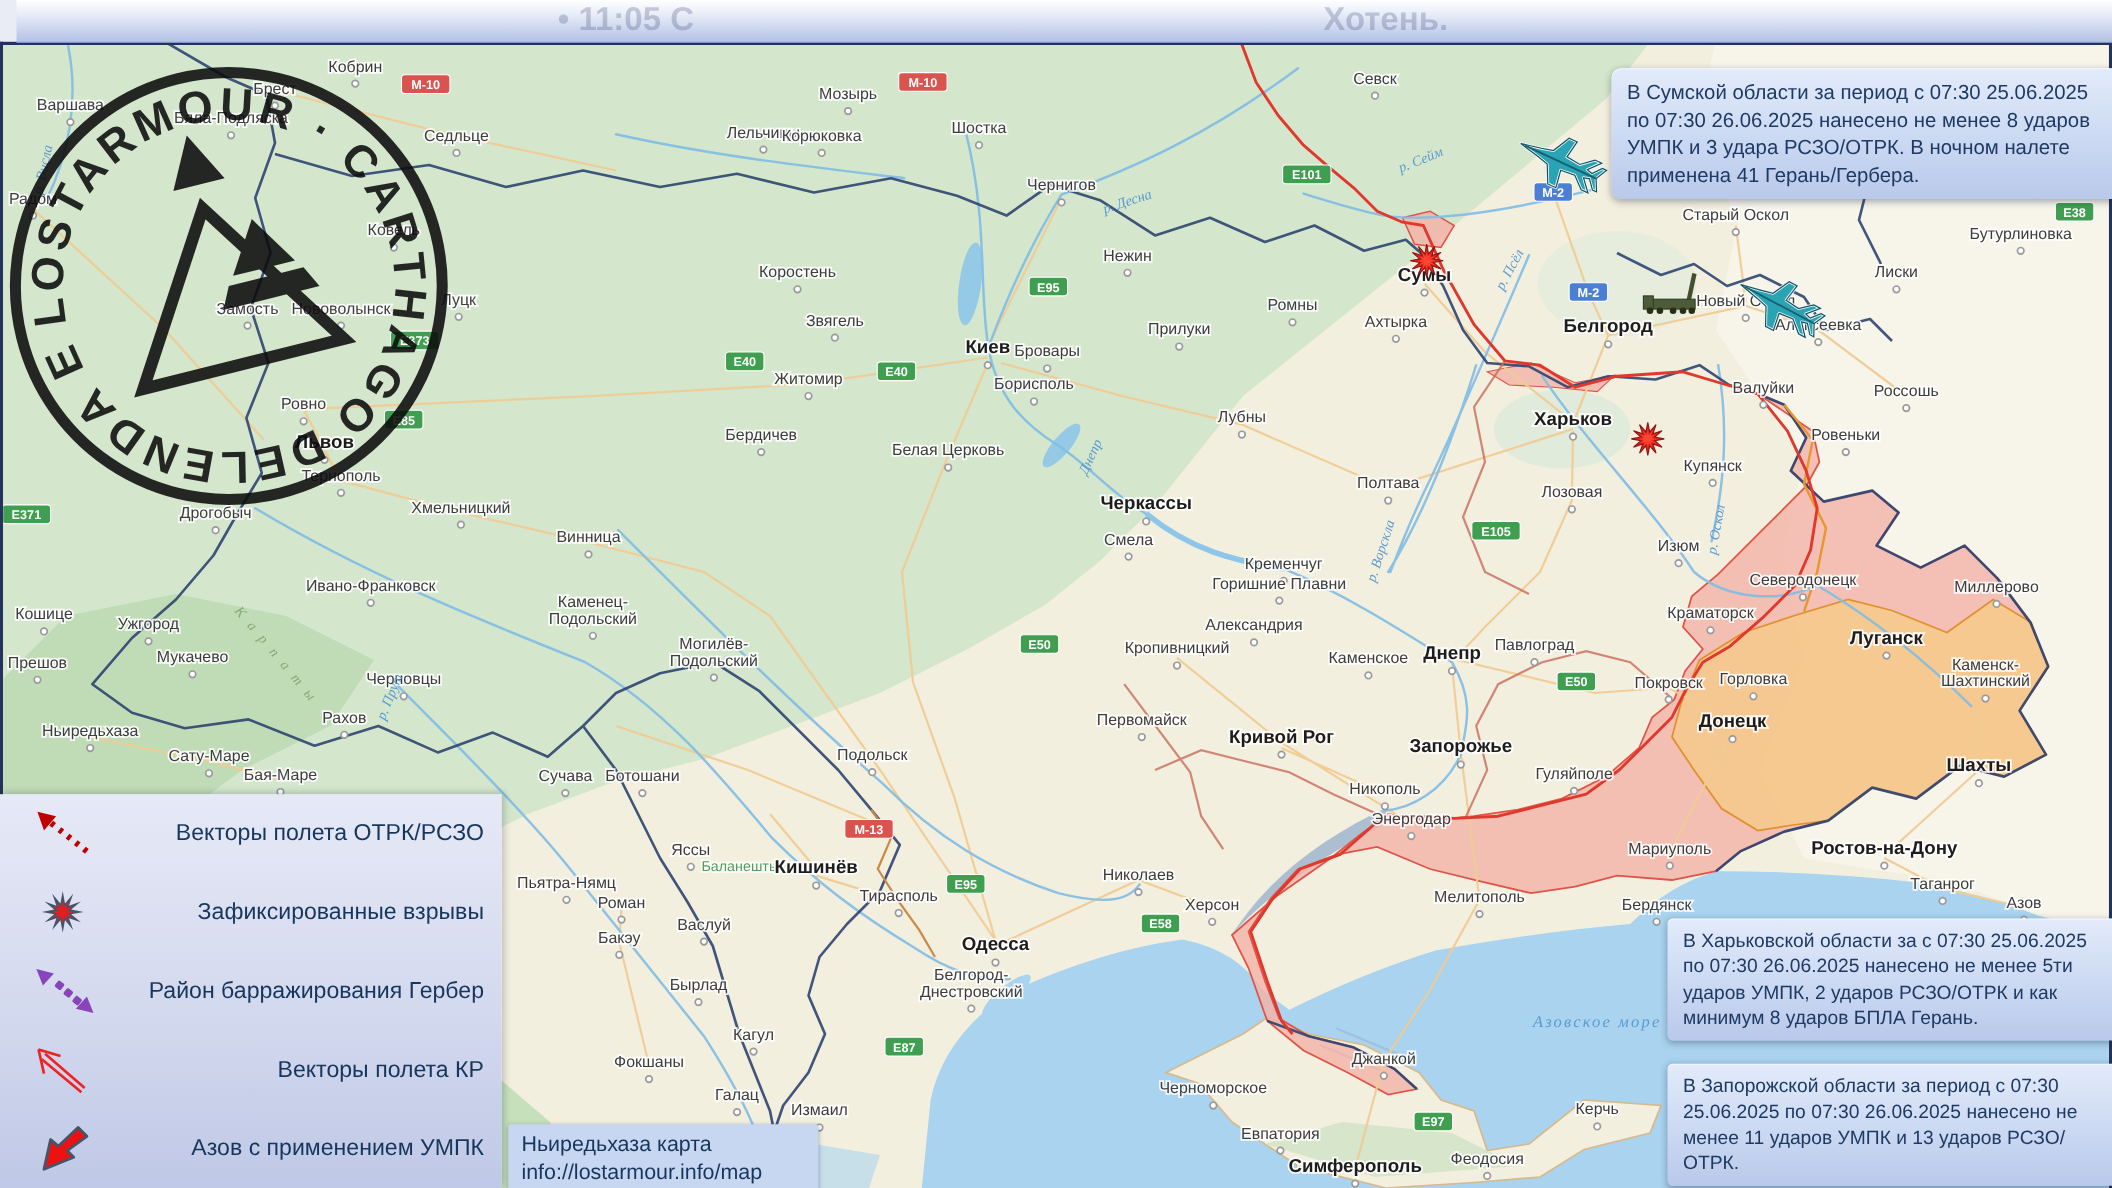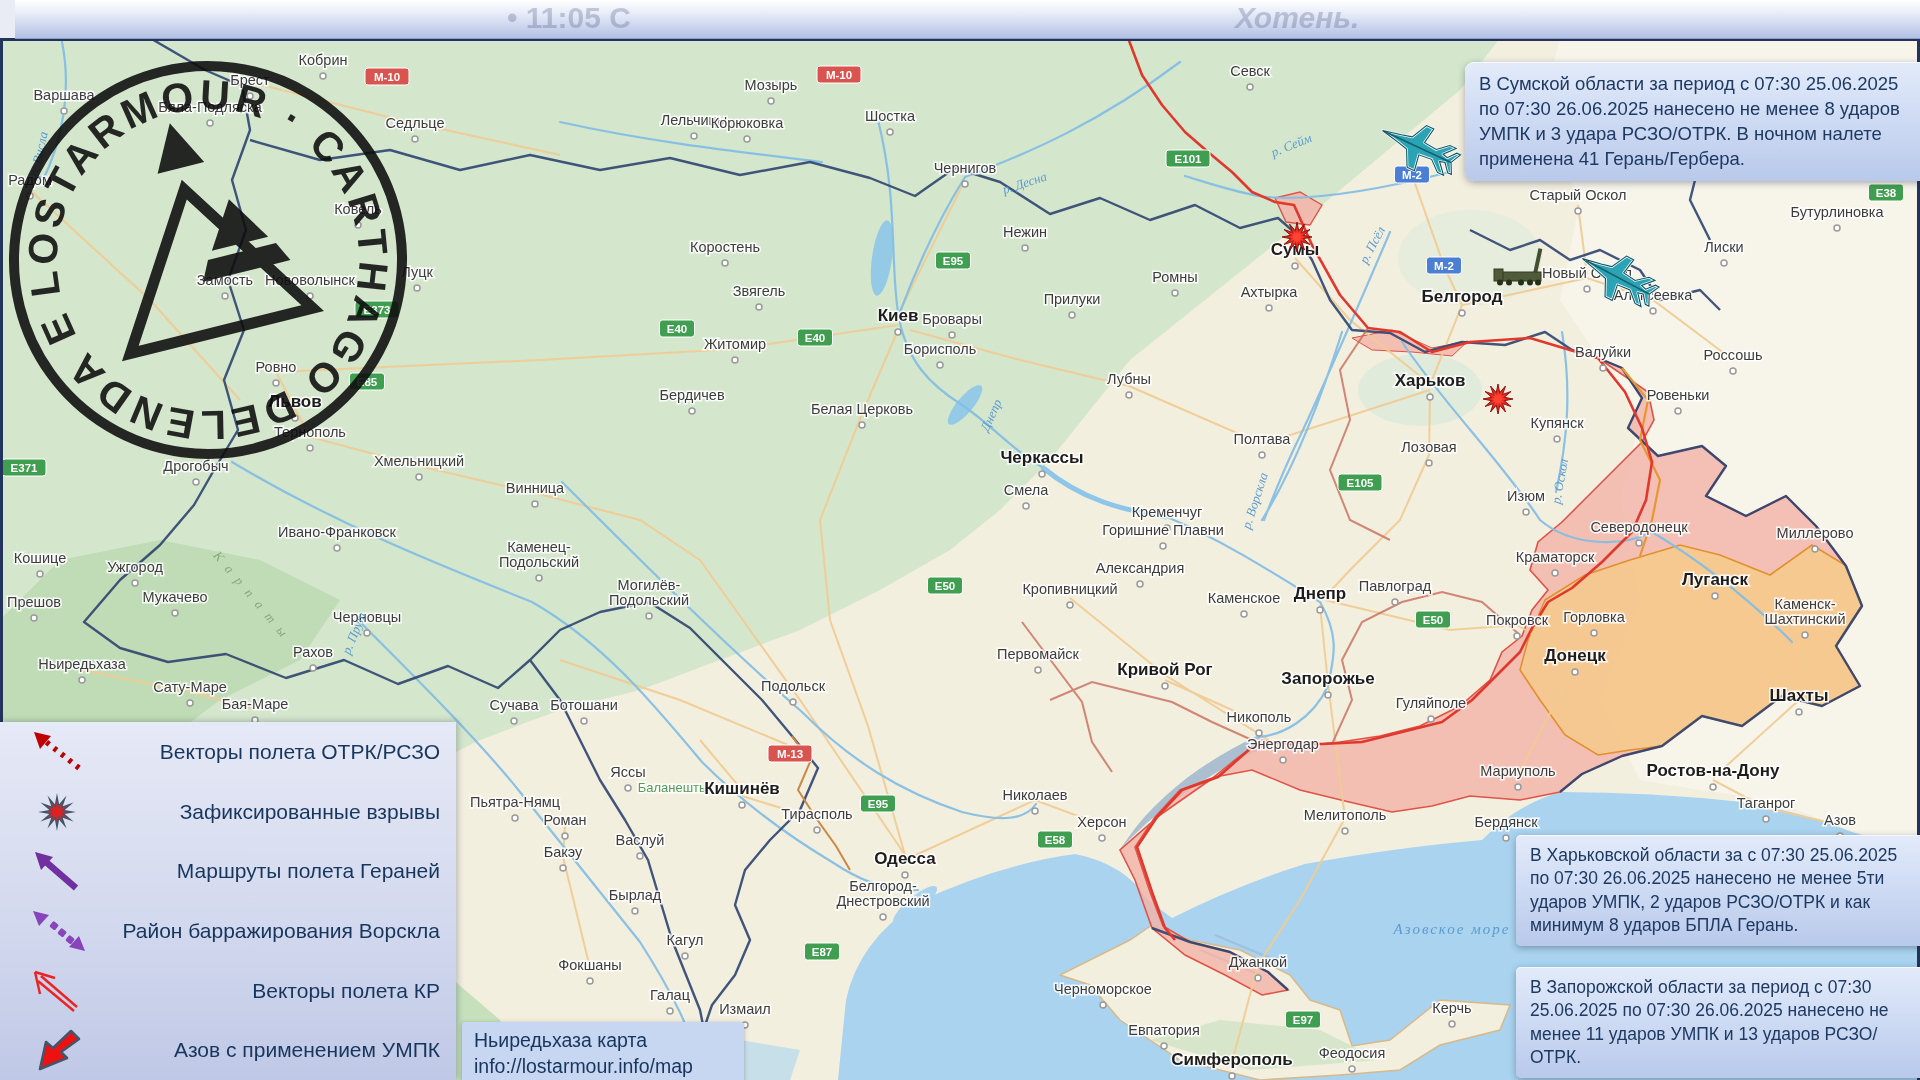--- a/index.html
+++ b/index.html
@@ -7,21 +7,21 @@
   #stage{position:relative;width:1920px;height:1080px;}
 
   
   #topbar{position:absolute;left:0;top:0;width:1920px;height:38px;
     background:linear-gradient(180deg,#ffffff 0%,#e7ecf8 35%,#b3c1e4 100%);
     border-bottom:1px solid #8d9ecb;z-index:40;margin-left:15px;}
   #topbar .t{position:absolute;top:1px;font-size:30px;font-weight:600;color:#14141e;white-space:nowrap;}
   #topbar .ghost{color:#3c4a78;opacity:.26;font-weight:600;}
   #title-main{left:576px;}
   #ghost-left{left:492px;top:3px;}
-  #ghost-right{left:1220px;top:3px;font-style:italic;}
+  #ghost-right{left:1188px;top:3px;}
 
   
   #map-frame{position:absolute;left:0;top:38px;width:1914px;height:1042px;
     border-left:3px solid #22335c;border-top:3px solid #22335c;border-right:3px solid #22335c;
     overflow:hidden;background:#f3efdf;}
   #map-svg{position:absolute;left:-3px;top:-41px;}
 
   
   #stamp{position:absolute;left:6px;top:56px;z-index:30;opacity:.95;}
 
@@ -752,39 +752,30 @@
         <svg width="64" height="48" viewBox="0 0 64 48">
           <polygon fill="#44546a" points="49,24 37.7,26.1 46.5,33.5 35.7,29.7 39.5,40.5 32.1,31.7 30,43 27.9,31.7 20.5,40.5 24.3,29.7 13.5,33.5 22.3,26.1 11,24 22.3,21.9 13.5,14.5 24.3,18.3 20.5,7.5 27.9,16.3 30,5 32.1,16.3 39.5,7.5 35.7,18.3 46.5,14.5 37.7,21.9"></polygon>
           <polygon fill="#e02020" points="41,24 34.3,25.2 39.5,29.5 33.2,27.2 35.5,33.5 31.2,28.3 30,35 28.8,28.3 24.5,33.5 26.8,27.2 20.5,29.5 25.7,25.2 19,24 25.7,22.8 20.5,18.5 26.8,20.8 24.5,14.5 28.8,19.7 30,13 31.2,19.7 35.5,14.5 33.2,20.8 39.5,18.5 34.3,22.8"></polygon>
         </svg>
       </span>
       <span class="leg-lab">Зафиксированные взрывы</span>
     </div>
     <div class="leg-row">
       <span class="leg-ico">
         <svg width="64" height="48" viewBox="0 0 64 48">
-            <line x1="49" y1="41" x2="19" y2="15" stroke="#7030a0" stroke-width="6.5"></line>
-            <polygon points="8,5 26,10 14,23" fill="#7030a0"></polygon>
-          </svg>
-      </span>
-      <span class="leg-lab">Маршруты полета Гераней</span>
-    </div>
-    <div class="leg-row">
-      <span class="leg-ico">
-        <svg width="64" height="48" viewBox="0 0 64 48">
             <g fill="#8844bb">
               <polygon points="6,4 22,8 12,19"></polygon>
               <polygon points="58,44 42,40 52,29"></polygon>
               <rect x="24" y="15" width="7" height="7" rx="1.5" transform="rotate(38 27 18)"></rect>
               <rect x="32" y="22" width="7" height="7" rx="1.5" transform="rotate(38 35 25)"></rect>
               <rect x="40" y="29" width="7" height="7" rx="1.5" transform="rotate(38 43 32)"></rect>
             </g>
           </svg>
       </span>
-      <span class="leg-lab">Район барражирования Ворскла</span>
+      <span class="leg-lab">Район барражирования Гербер</span>
     </div>
     <div class="leg-row">
       <span class="leg-ico">
         <svg width="64" height="48" viewBox="0 0 64 48">
             <g stroke="#ee2222" stroke-width="2.4" fill="none">
               <path d="M50,40 L14,9"></path>
               <path d="M47,44 L11,14"></path>
               <path d="M8,5 L28,11"></path>
               <path d="M8,5 L13,27"></path>
             </g>

